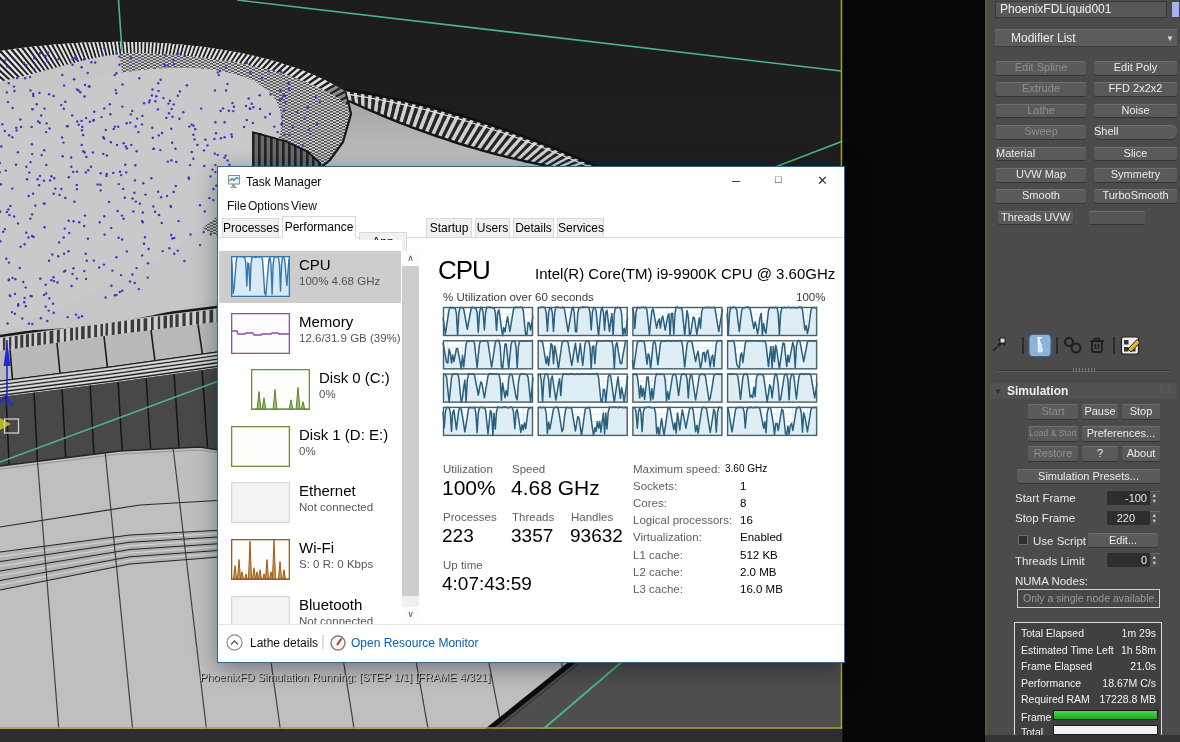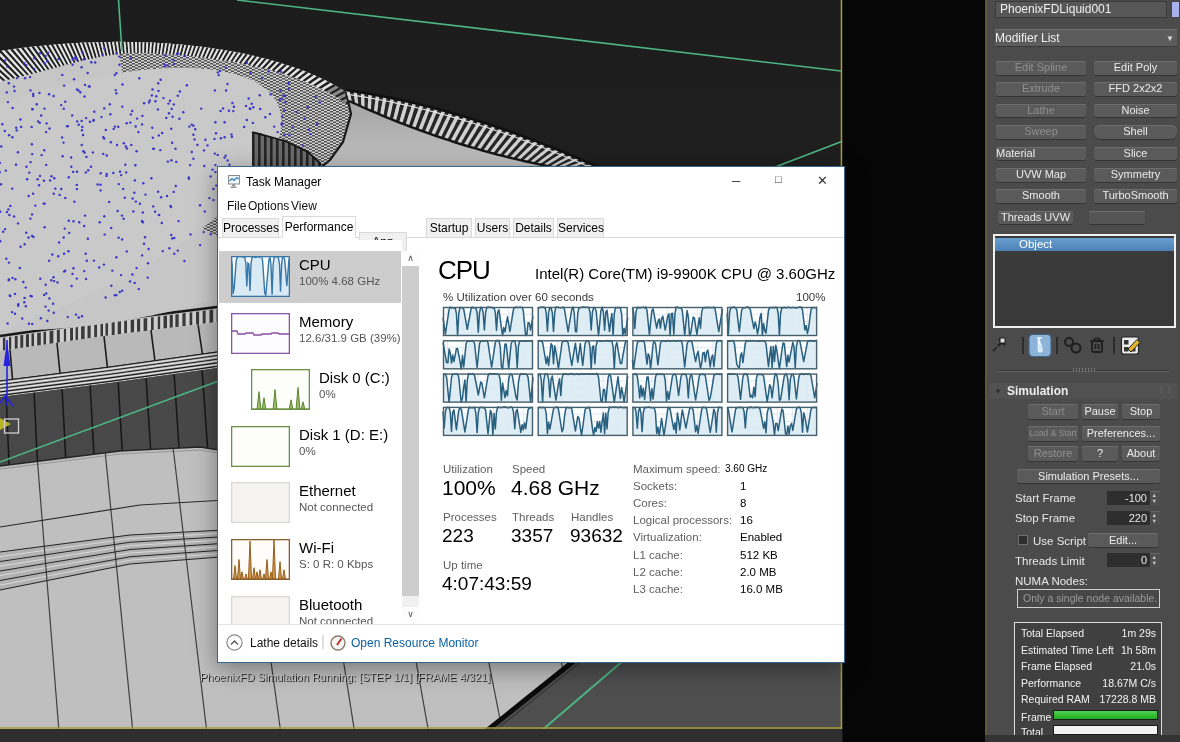--- a/index.html
+++ b/index.html
@@ -1112,41 +1112,38 @@
       <text x="201" y="682" font-family="Liberation Sans, sans-serif" font-size="11" fill="#111" opacity="0.9">PhoenixFD Simulation Running: [STEP 1/1] [FRAME 4/321]</text>
       <text x="200" y="681" font-family="Liberation Sans, sans-serif" font-size="11" fill="#c8c8c8">PhoenixFD Simulation Running: [STEP 1/1] [FRAME 4/321]</text>
       <rect x="0" y="729" width="842" height="13" fill="#2e2e2e"></rect>
       <path d="M0.0,728.0 L841.5,728.0" fill="none" stroke="#a8a030" stroke-width="1.6"></path>
       <path d="M841.5,0.0 L841.5,729.0" fill="none" stroke="#a8a030" stroke-width="1.6"></path>
       <rect x="842.5" y="0" width="142.5" height="742" fill="#060606"></rect>
     </svg>
 <div id="rp">
       <div style="position:absolute;left:10px;top:1px;width:172px;height:17px;background:#575757;border:1px solid #3a3a3a;color:#f0f0f0;font-size:12px;line-height:15px;padding-left:4px">PhoenixFDLiquid001</div>
       <div style="position:absolute;left:185.5px;top:0.5px;width:9.5px;height:17.5px;background:#a9b2ee;border:1px solid #444"></div>
-      <div style="position:absolute;left:10px;top:29px;width:182px;height:18px;background:#5c5c5c;box-shadow:inset 0 1px 0 #6e6e6e, inset 0 -1px 0 #3a3a3a;color:#f0f0f0;font-size:12px;line-height:18px;padding-left:0">Modifier List<span style="position:absolute;right:3px;top:1px;font-size:8px;color:#ddd">▼</span></div>
+      <div style="position:absolute;left:10px;top:29px;width:182px;height:18px;background:#5c5c5c;box-shadow:inset 0 1px 0 #6e6e6e, inset 0 -1px 0 #3a3a3a;color:#f0f0f0;font-size:12px;line-height:18px;padding-left:16px">Modifier List<span style="position:absolute;right:3px;top:1px;font-size:8px;color:#ddd">▼</span></div>
       <div style="position:absolute;left:0;top:0;width:1.5px;height:742px;background:#5e5838"></div>
       <div style="position:absolute;left:11px;top:61px;width:90px;height:13.5px;background:#5a5a5a;border-radius:2px;box-shadow:inset 0 1px 0 #6e6e6e, 0 1px 0 #353535;text-align:center;font-size:11px;color:#8f8f8f;line-height:13.5px;white-space:nowrap;overflow:hidden">Edit Spline</div>
       <div style="position:absolute;left:109px;top:61px;width:83px;height:13.5px;background:#5a5a5a;border-radius:2px;box-shadow:inset 0 1px 0 #6e6e6e, 0 1px 0 #353535;text-align:center;font-size:11px;color:#ebebeb;line-height:13.5px;white-space:nowrap;overflow:hidden">Edit Poly</div>
       <div style="position:absolute;left:11px;top:82.4px;width:90px;height:13.5px;background:#5a5a5a;border-radius:2px;box-shadow:inset 0 1px 0 #6e6e6e, 0 1px 0 #353535;text-align:center;font-size:11px;color:#8f8f8f;line-height:13.5px;white-space:nowrap;overflow:hidden">Extrude</div>
       <div style="position:absolute;left:109px;top:82.4px;width:83px;height:13.5px;background:#5a5a5a;border-radius:2px;box-shadow:inset 0 1px 0 #6e6e6e, 0 1px 0 #353535;text-align:center;font-size:11px;color:#ebebeb;line-height:13.5px;white-space:nowrap;overflow:hidden">FFD 2x2x2</div>
       <div style="position:absolute;left:11px;top:103.80000000000001px;width:90px;height:13.5px;background:#5a5a5a;border-radius:2px;box-shadow:inset 0 1px 0 #6e6e6e, 0 1px 0 #353535;text-align:center;font-size:11px;color:#8f8f8f;line-height:13.5px;white-space:nowrap;overflow:hidden">Lathe</div>
       <div style="position:absolute;left:109px;top:103.80000000000001px;width:83px;height:13.5px;background:#5a5a5a;border-radius:2px;box-shadow:inset 0 1px 0 #6e6e6e, 0 1px 0 #353535;text-align:center;font-size:11px;color:#ebebeb;line-height:13.5px;white-space:nowrap;overflow:hidden">Noise</div>
       <div style="position:absolute;left:11px;top:125.20000000000002px;width:90px;height:13.5px;background:#5a5a5a;border-radius:2px;box-shadow:inset 0 1px 0 #6e6e6e, 0 1px 0 #353535;text-align:center;font-size:11px;color:#8f8f8f;line-height:13.5px;white-space:nowrap;overflow:hidden">Sweep</div>
-      <div style="position:absolute;left:109px;top:125.20000000000002px;width:83px;height:13.5px;background:#5a5a5a;border-radius:6px;box-shadow:inset 0 1px 0 #6e6e6e, 0 1px 0 #353535;text-align:center;font-size:11px;color:#ebebeb;line-height:13.5px;white-space:nowrap;overflow:hidden">Shell</div>
+      <div style="position:absolute;left:109px;top:125.20000000000002px;width:83px;height:13.5px;background:#5a5a5a;border-radius:6px;box-shadow:inset 0 1px 0 #6e6e6e, 0 1px 0 #353535;font-size:11px;color:#ebebeb;line-height:13.5px;white-space:nowrap;overflow:hidden">Shell</div>
       <div style="position:absolute;left:11px;top:146.60000000000002px;width:90px;height:13.5px;background:#5a5a5a;border-radius:2px;box-shadow:inset 0 1px 0 #6e6e6e, 0 1px 0 #353535;text-align:left;font-size:11px;color:#ebebeb;line-height:13.5px;white-space:nowrap;overflow:hidden">Material</div>
       <div style="position:absolute;left:109px;top:146.60000000000002px;width:83px;height:13.5px;background:#5a5a5a;border-radius:2px;box-shadow:inset 0 1px 0 #6e6e6e, 0 1px 0 #353535;text-align:center;font-size:11px;color:#ebebeb;line-height:13.5px;white-space:nowrap;overflow:hidden">Slice</div>
       <div style="position:absolute;left:11px;top:168.00000000000003px;width:90px;height:13.5px;background:#5a5a5a;border-radius:2px;box-shadow:inset 0 1px 0 #6e6e6e, 0 1px 0 #353535;text-align:center;font-size:11px;color:#ebebeb;line-height:13.5px;white-space:nowrap;overflow:hidden">UVW Map</div>
       <div style="position:absolute;left:109px;top:168.00000000000003px;width:83px;height:13.5px;background:#5a5a5a;border-radius:2px;box-shadow:inset 0 1px 0 #6e6e6e, 0 1px 0 #353535;text-align:center;font-size:11px;color:#ebebeb;line-height:13.5px;white-space:nowrap;overflow:hidden">Symmetry</div>
       <div style="position:absolute;left:11px;top:189.40000000000003px;width:90px;height:13.5px;background:#5a5a5a;border-radius:2px;box-shadow:inset 0 1px 0 #6e6e6e, 0 1px 0 #353535;text-align:center;font-size:11px;color:#ebebeb;line-height:13.5px;white-space:nowrap;overflow:hidden">Smooth</div>
       <div style="position:absolute;left:109px;top:189.40000000000003px;width:83px;height:13.5px;background:#5a5a5a;border-radius:2px;box-shadow:inset 0 1px 0 #6e6e6e, 0 1px 0 #353535;text-align:center;font-size:11px;color:#ebebeb;line-height:13.5px;white-space:nowrap;overflow:hidden">TurboSmooth</div>
       <div style="position:absolute;left:13px;top:210.80000000000004px;width:75px;height:13.5px;background:#5a5a5a;border-radius:2px;box-shadow:inset 0 1px 0 #6e6e6e, 0 1px 0 #353535;text-align:center;font-size:11px;color:#ebebeb;line-height:13.5px;white-space:nowrap;overflow:hidden">Threads UVW</div>
       <div style="position:absolute;left:104px;top:210.80000000000004px;width:56px;height:13.5px;background:#555555;border-radius:2px;box-shadow:inset 0 1px 0 #6e6e6e, 0 1px 0 #353535;text-align:center;font-size:11px;color:#ebebeb;line-height:13.5px;white-space:nowrap;overflow:hidden"></div>
-      <div style="position:absolute;left:8px;top:233.5px;width:183px;height:94px;background:#3a3a3a;border:2px solid #f0f0f0">
-        <div style="position:absolute;left:0;top:2px;width:100%;height:13px;background:linear-gradient(#6aa0d0,#4a80b4);color:#fff;font-size:11.5px;line-height:13px;padding-left:24px">Object</div>
-      </div>
       <svg width="195" height="26" viewBox="0 0 195 26" style="position:absolute;left:0;top:333px">
         <path d="M14,6 L20,12 M13,13 L18,8" stroke="#1e1e1e" stroke-width="2.2" fill="none"></path>
         <path d="M12,14 L8,18" stroke="#1e1e1e" stroke-width="1.4"></path>
         <rect x="15" y="5" width="5" height="5" fill="#dcdcdc" stroke="#1e1e1e" stroke-width="1"></rect>
         <rect x="37" y="4" width="2" height="17" fill="#2c2c2c"></rect>
         <rect x="44" y="1.5" width="22" height="22" rx="4" fill="#8cb4d8" stroke="#41678a" stroke-width="1.2"></rect>
         <path d="M52,5 h5 M53.5,5 v12 a1.8,1.8 0 0 0 3.6,0 z" fill="none" stroke="#eef6ff" stroke-width="1.6"></path>
         <path d="M53.5,11 h3.6 v6 a1.8,1.8 0 0 1 -3.6,0 z" fill="#cfe8ff" stroke="none"></path>
         <rect x="71" y="4" width="2" height="17" fill="#2c2c2c"></rect>
         <circle cx="84" cy="9" r="4" fill="none" stroke="#1e1e1e" stroke-width="2"></circle>
@@ -1176,21 +1173,21 @@
       <div style="position:absolute;left:97px;top:446px;width:36px;height:15px;background:#5a5a5a;border-radius:2px;box-shadow:inset 0 1px 0 #6e6e6e, 0 1px 0 #353535;text-align:center;font-size:11px;color:#ebebeb;line-height:15px;white-space:nowrap;overflow:hidden">?</div>
       <div style="position:absolute;left:137px;top:446px;width:38px;height:15px;background:#5a5a5a;border-radius:2px;box-shadow:inset 0 1px 0 #6e6e6e, 0 1px 0 #353535;text-align:center;font-size:11px;color:#ebebeb;line-height:15px;white-space:nowrap;overflow:hidden">About</div>
       <div style="position:absolute;left:32px;top:468.5px;width:143px;height:14.5px;background:#5a5a5a;border-radius:2px;box-shadow:inset 0 1px 0 #6e6e6e, 0 1px 0 #353535;text-align:center;font-size:11px;color:#ebebeb;line-height:14.5px;white-space:nowrap;overflow:hidden">Simulation Presets...</div>
       <div style="position:absolute;left:30px;top:493px;font-size:11.5px;color:#e8e8e8;white-space:nowrap;line-height:1">Start Frame</div>
       <div style="position:absolute;left:122px;top:491px;width:43px;height:14px;background:#2e2e2e;color:#e8e8e8;font-size:11px;line-height:14px;text-align:right;padding-right:3px">-100</div>
       <div style="position:absolute;left:165px;top:491px;width:10px;height:14px;background:#4f4f4f;box-shadow:inset 0 1px 0 #666">
         <div style="position:absolute;top:0.5px;left:1.5px;font-size:5.5px;color:#ccc">▲</div>
         <div style="position:absolute;top:7px;left:1.5px;font-size:5.5px;color:#ccc">▼</div>
       </div>
       <div style="position:absolute;left:30px;top:513px;font-size:11.5px;color:#e8e8e8;white-space:nowrap;line-height:1">Stop Frame</div>
-      <div style="position:absolute;left:122px;top:511px;width:43px;height:14px;background:#2e2e2e;color:#e8e8e8;font-size:11px;line-height:14px;text-align:right;padding-right:3px">220</div>
+      <div style="position:absolute;left:122px;top:511px;width:43px;height:14px;background:#2e2e2e;color:#e8e8e8;font-size:11px;line-height:14px;text-align:right;padding-right:15px">220</div>
       <div style="position:absolute;left:165px;top:511px;width:10px;height:14px;background:#4f4f4f;box-shadow:inset 0 1px 0 #666">
         <div style="position:absolute;top:0.5px;left:1.5px;font-size:5.5px;color:#ccc">▲</div>
         <div style="position:absolute;top:7px;left:1.5px;font-size:5.5px;color:#ccc">▼</div>
       </div>
       <div style="position:absolute;left:33px;top:535px;width:10px;height:10px;background:#2e2e2e;border:1px solid #6e6e6e"></div>
       <div style="position:absolute;left:48px;top:536px;font-size:11.5px;color:#e8e8e8;white-space:nowrap;line-height:1">Use Script</div>
       <div style="position:absolute;left:103px;top:532.5px;width:70px;height:14px;background:#5a5a5a;border-radius:2px;box-shadow:inset 0 1px 0 #6e6e6e, 0 1px 0 #353535;text-align:center;font-size:11px;color:#ebebeb;line-height:14px;white-space:nowrap;overflow:hidden">Edit...</div>
       <div style="position:absolute;left:30px;top:556px;font-size:11.5px;color:#e8e8e8;white-space:nowrap;line-height:1">Threads Limit</div>
       <div style="position:absolute;left:122px;top:553px;width:43px;height:14px;background:#2e2e2e;color:#e8e8e8;font-size:11px;line-height:14px;text-align:right;padding-right:3px">0</div>
       <div style="position:absolute;left:165px;top:553px;width:10px;height:14px;background:#4f4f4f;box-shadow:inset 0 1px 0 #666">

